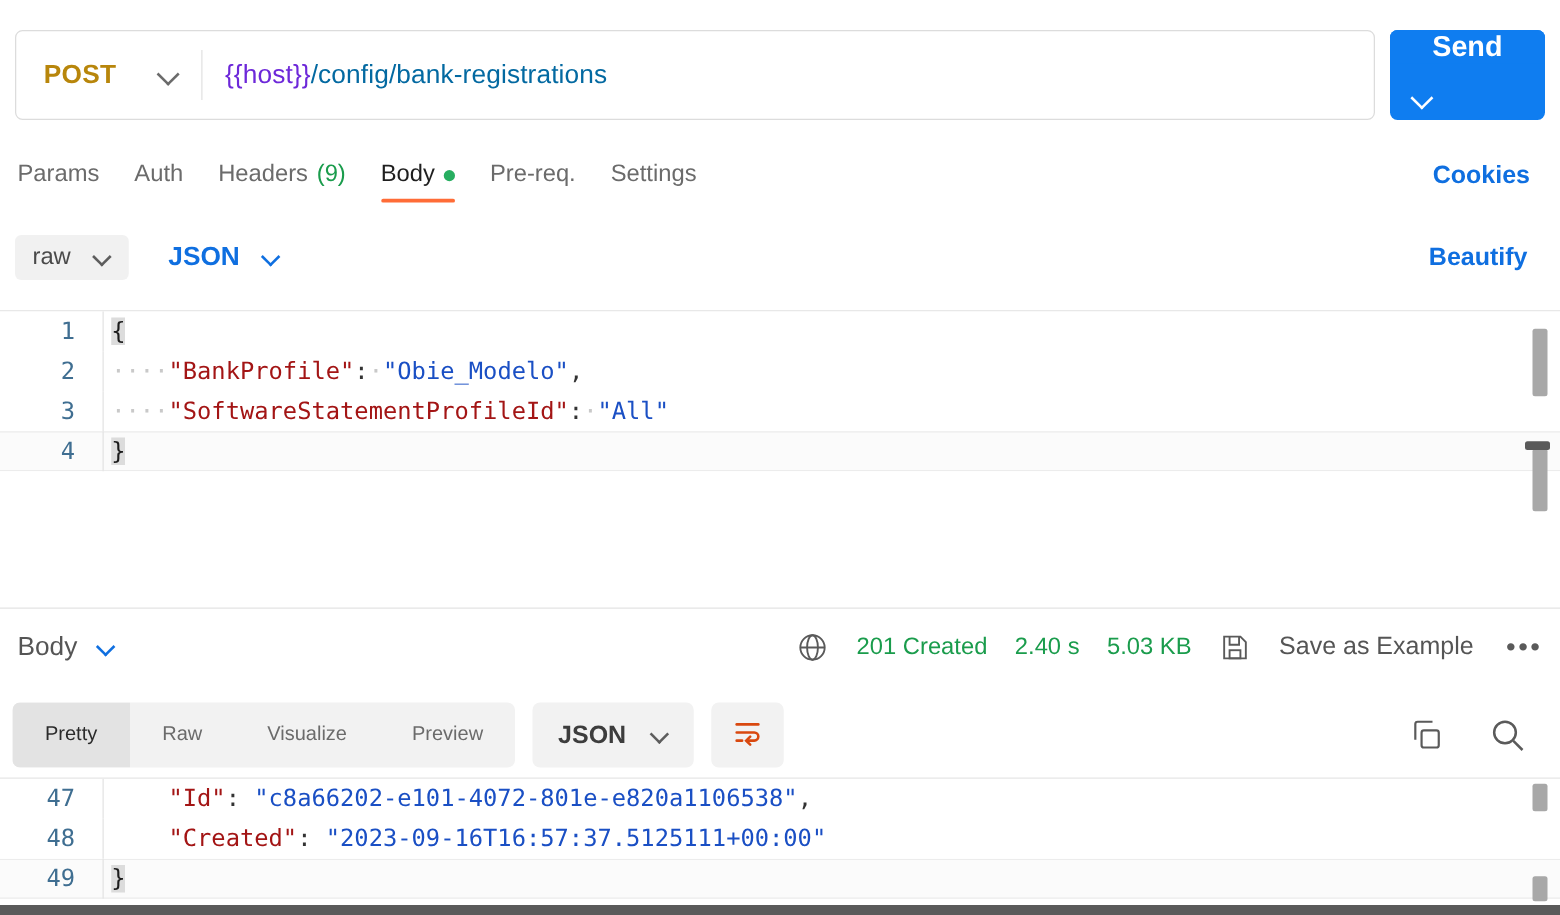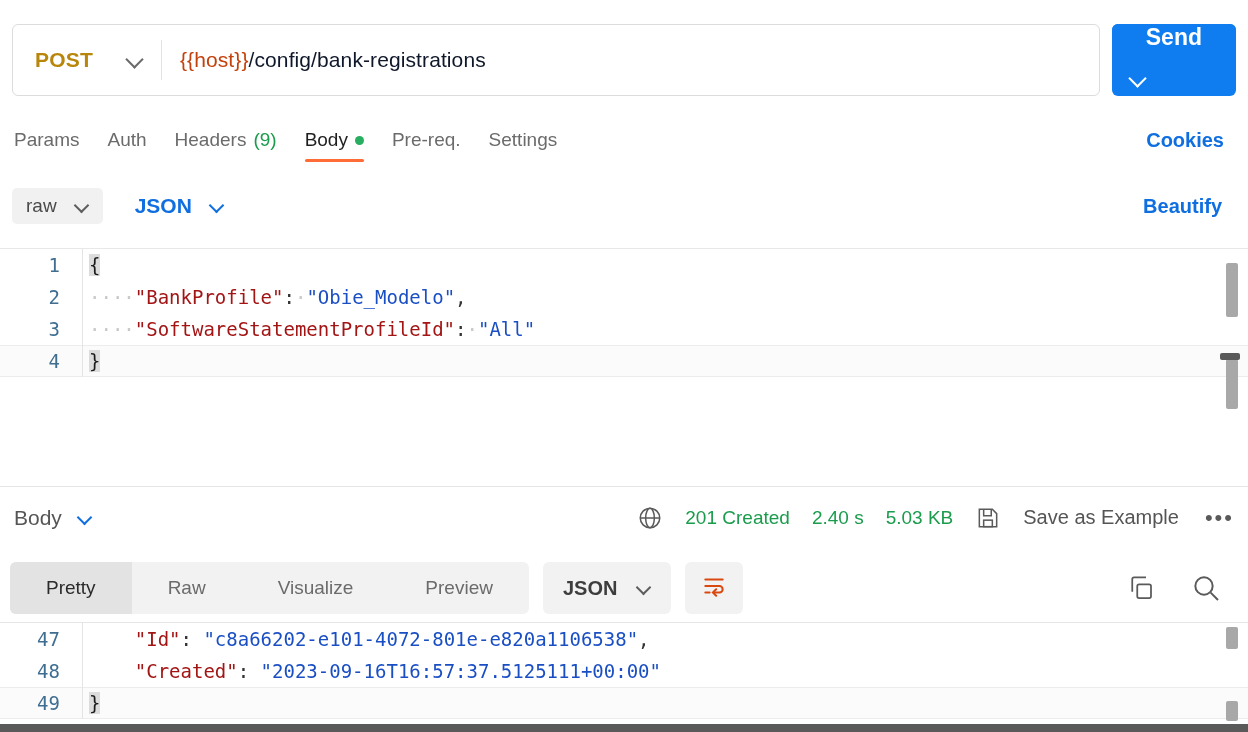--- a/index.html
+++ b/index.html
@@ -35,22 +35,22 @@
     width: 9px; height: 9px; border-right: 2px solid currentColor;
     border-bottom: 2px solid currentColor; transform: rotate(45deg);
   }
   .method .chev { color: #6b6b6b; width: 16px; height: 16px; }
   .method .chev::after { width: 11px; height: 11px; }
   .vdiv { width: 1px; height: 40px; background: #e2e2e2; }
   .urltext {
     flex: 1; padding-left: 18px; font-size: 21px; letter-spacing: .1px;
     font-family: "Liberation Sans", sans-serif; white-space: nowrap; overflow: hidden;
   }
-  .var { color: #c2410c; }
-  .urlpath { color: #0f172a; }
+  .var { color: #6d28d9; }
+  .urlpath { color: #0369a1; }
 
   .send-wrap {
     margin-left: 12px; height: 72px; display: flex; align-items: stretch;
     background: #0f7df0; border-radius: 6px; overflow: hidden; flex-direction: column;
   }
   .send-btn {
     display: flex; align-items: center; justify-content: center;
     padding: 0 34px; color: #fff; font-size: 23px; font-weight: 700;
     background: #0f7df0; border: none; cursor: pointer;
   }
@@ -154,21 +154,21 @@
   
   .viewrow {
     position: absolute; left: 0; top: 556px; width: 1248px; height: 64px;
     display: flex; align-items: center; padding: 0 10px;
   }
   .seg {
     display: flex; align-items: stretch; background: #f2f2f2;
     border-radius: 6px; overflow: hidden; height: 52px;
   }
   .seg-item {
-    display: flex; align-items: center; padding: 0 36px; font-size: 19px;
+    display: flex; align-items: center; padding: 0 26px; font-size: 16px;
     color: #6b6b6b; cursor: pointer;
   }
   .seg-item.active { background: #e3e3e3; color: #2b2b2b; }
   .mini-pill {
     margin-left: 14px; height: 52px; display: flex; align-items: center; gap: 20px;
     background: #f2f2f2; border-radius: 6px; padding: 0 20px;
     font-size: 20px; color: #3d3d3d; font-weight: 700; cursor: pointer;
   }
   .mini-pill .chev { color: #5d5d5d; font-weight: 400; }
   .wrap-btn {

